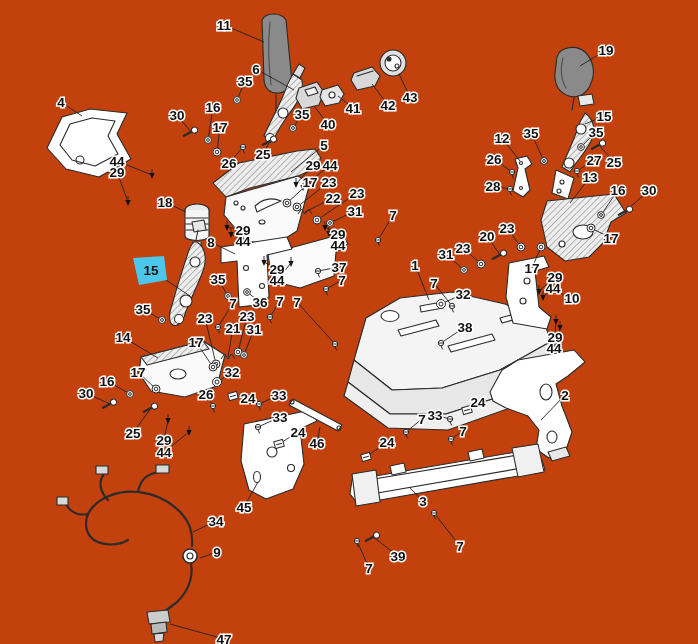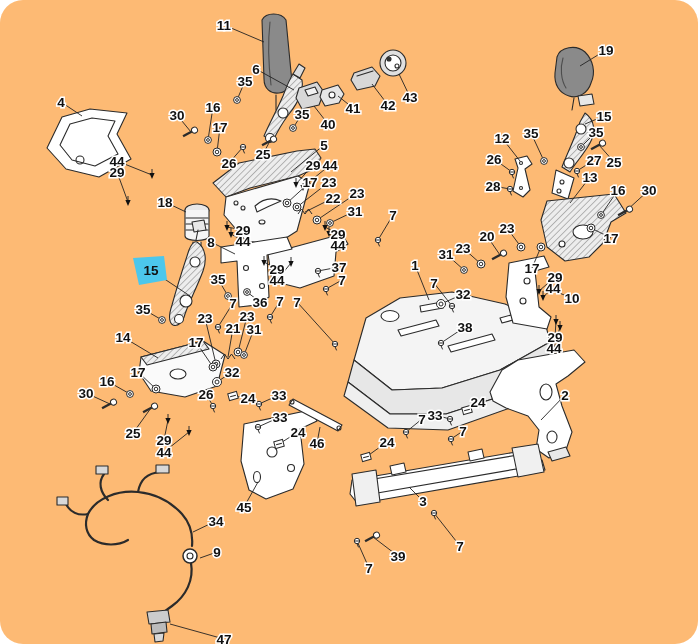--- a/index.html
+++ b/index.html
@@ -1,17 +1,17 @@
 <!DOCTYPE html>
 <html><head>
 <meta charset="utf-8">
 <style>
   html,body{margin:0;padding:0;background:#ffffff;}
-  .stage{position:relative;width:698px;height:644px;background:#fdba74;overflow:hidden;
-         font-family:"Liberation Sans", sans-serif;border-radius:23px;}
+  .stage{position:relative;width:698px;height:644px;background:#c2410c;overflow:hidden;
+         font-family:"Liberation Sans", sans-serif;}
   svg{position:absolute;left:0;top:0;}
   text.callout{font-family:"Liberation Sans", sans-serif;font-weight:700;font-size:13.5px;
                fill:#111;paint-order:stroke;stroke:#ffffff;stroke-width:3px;cursor:pointer;}
   text.sel{stroke:none;}
 </style>
 </head>
 <body>
 
 <div class="stage">
   <svg id="diagram-svg" width="698" height="644" viewBox="0 0 698 644">

